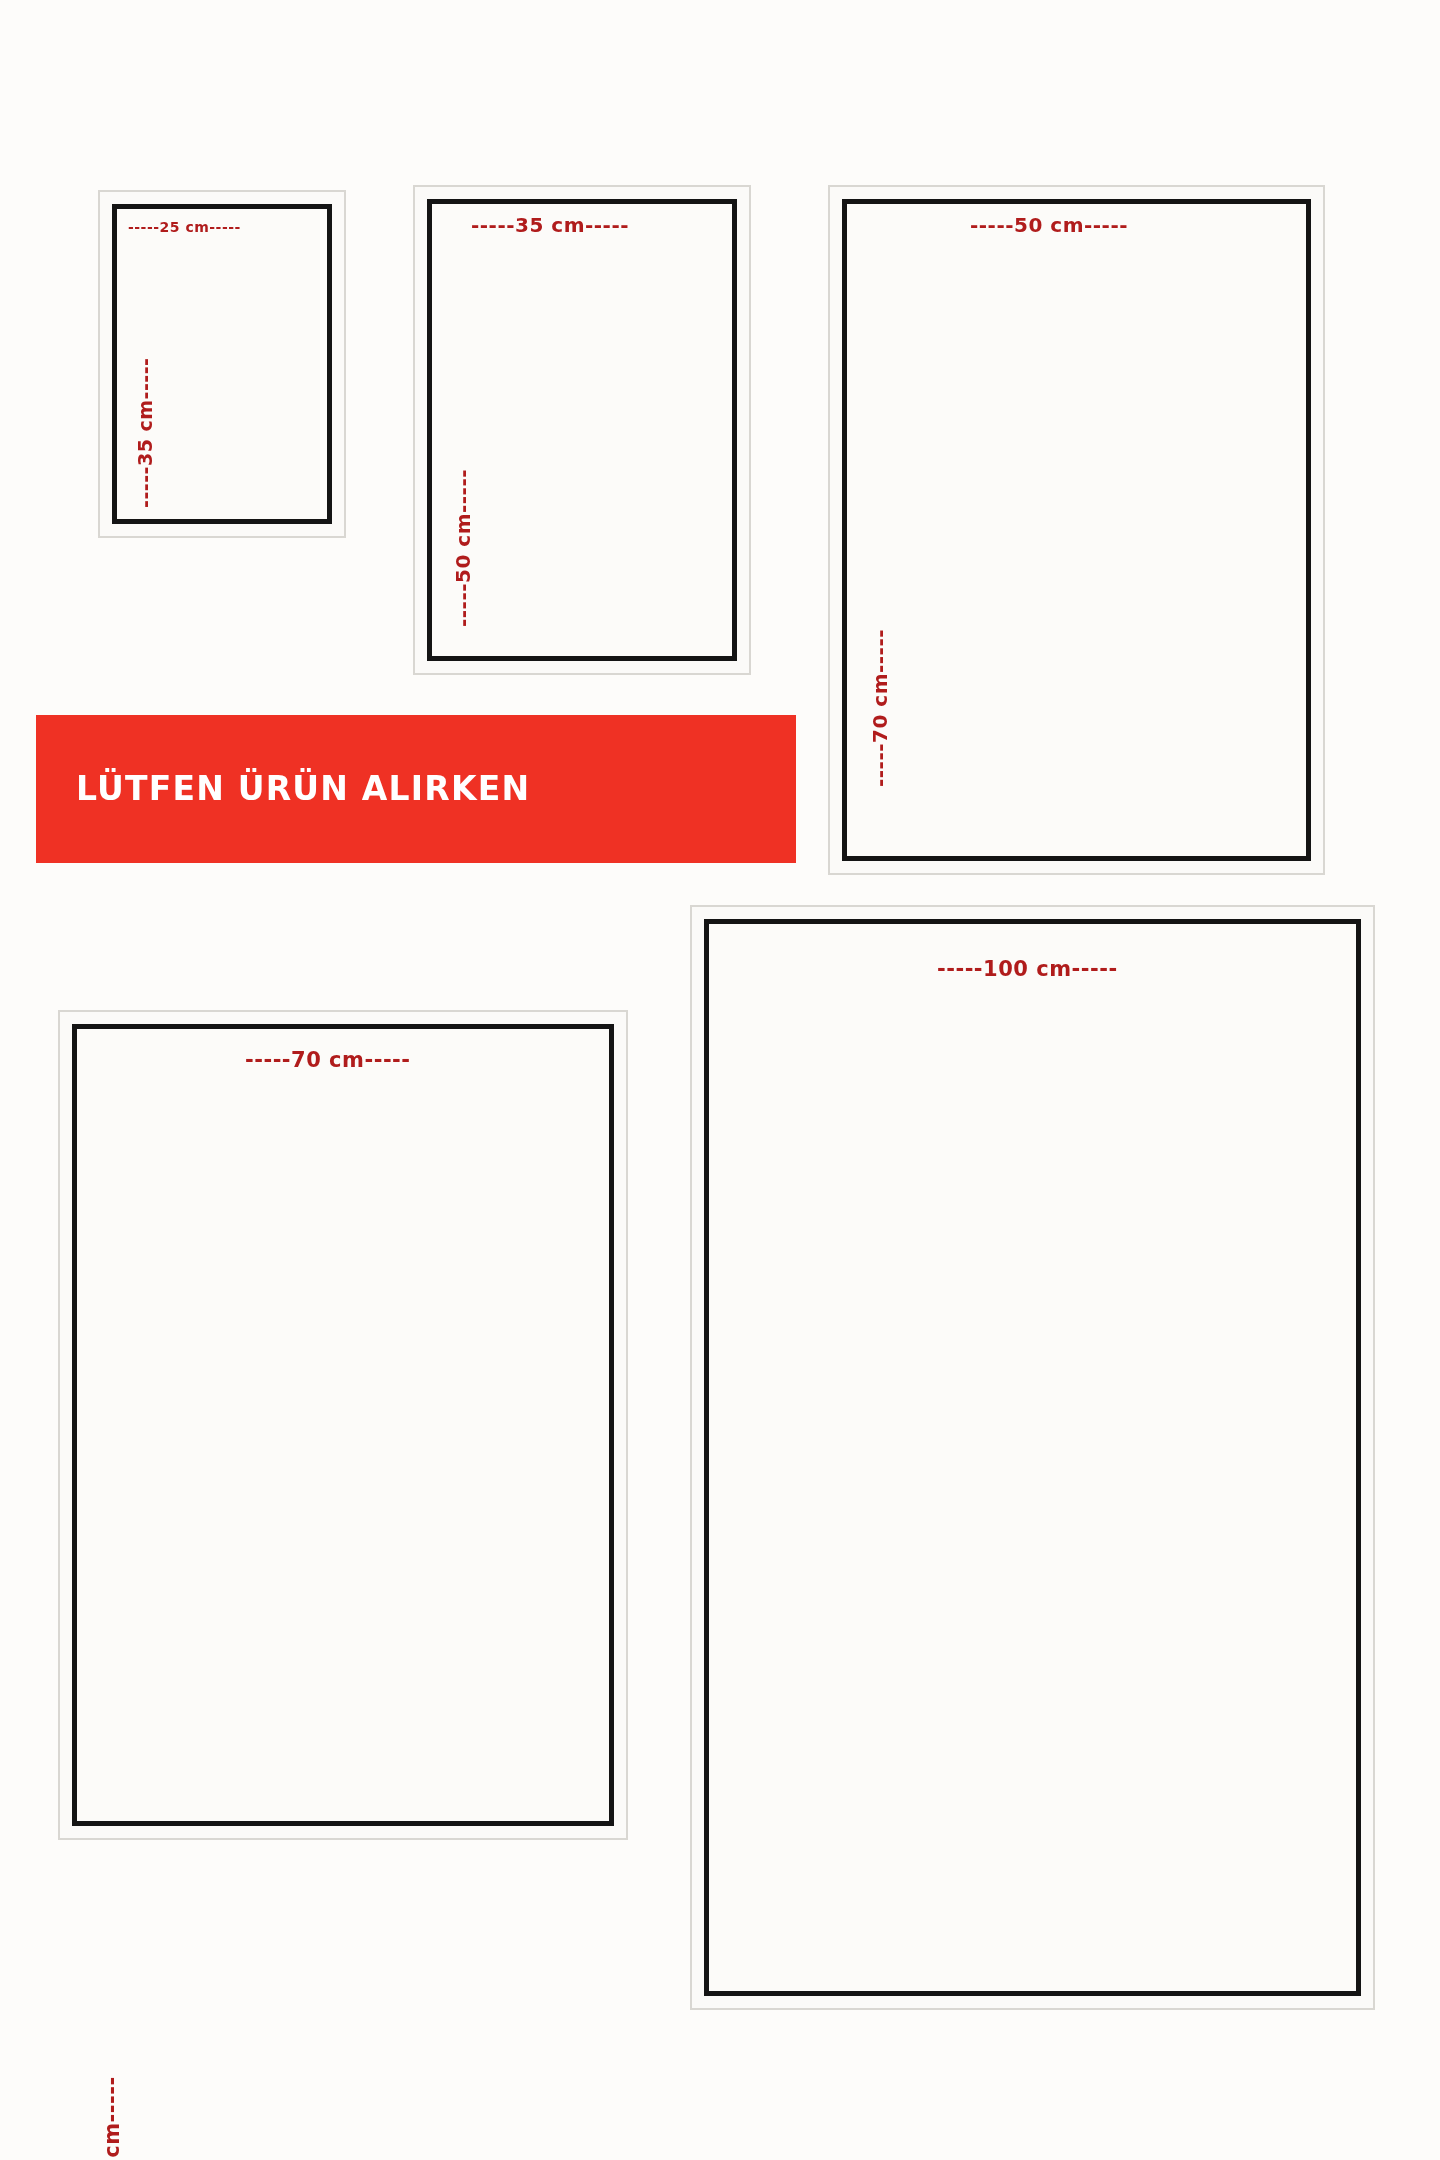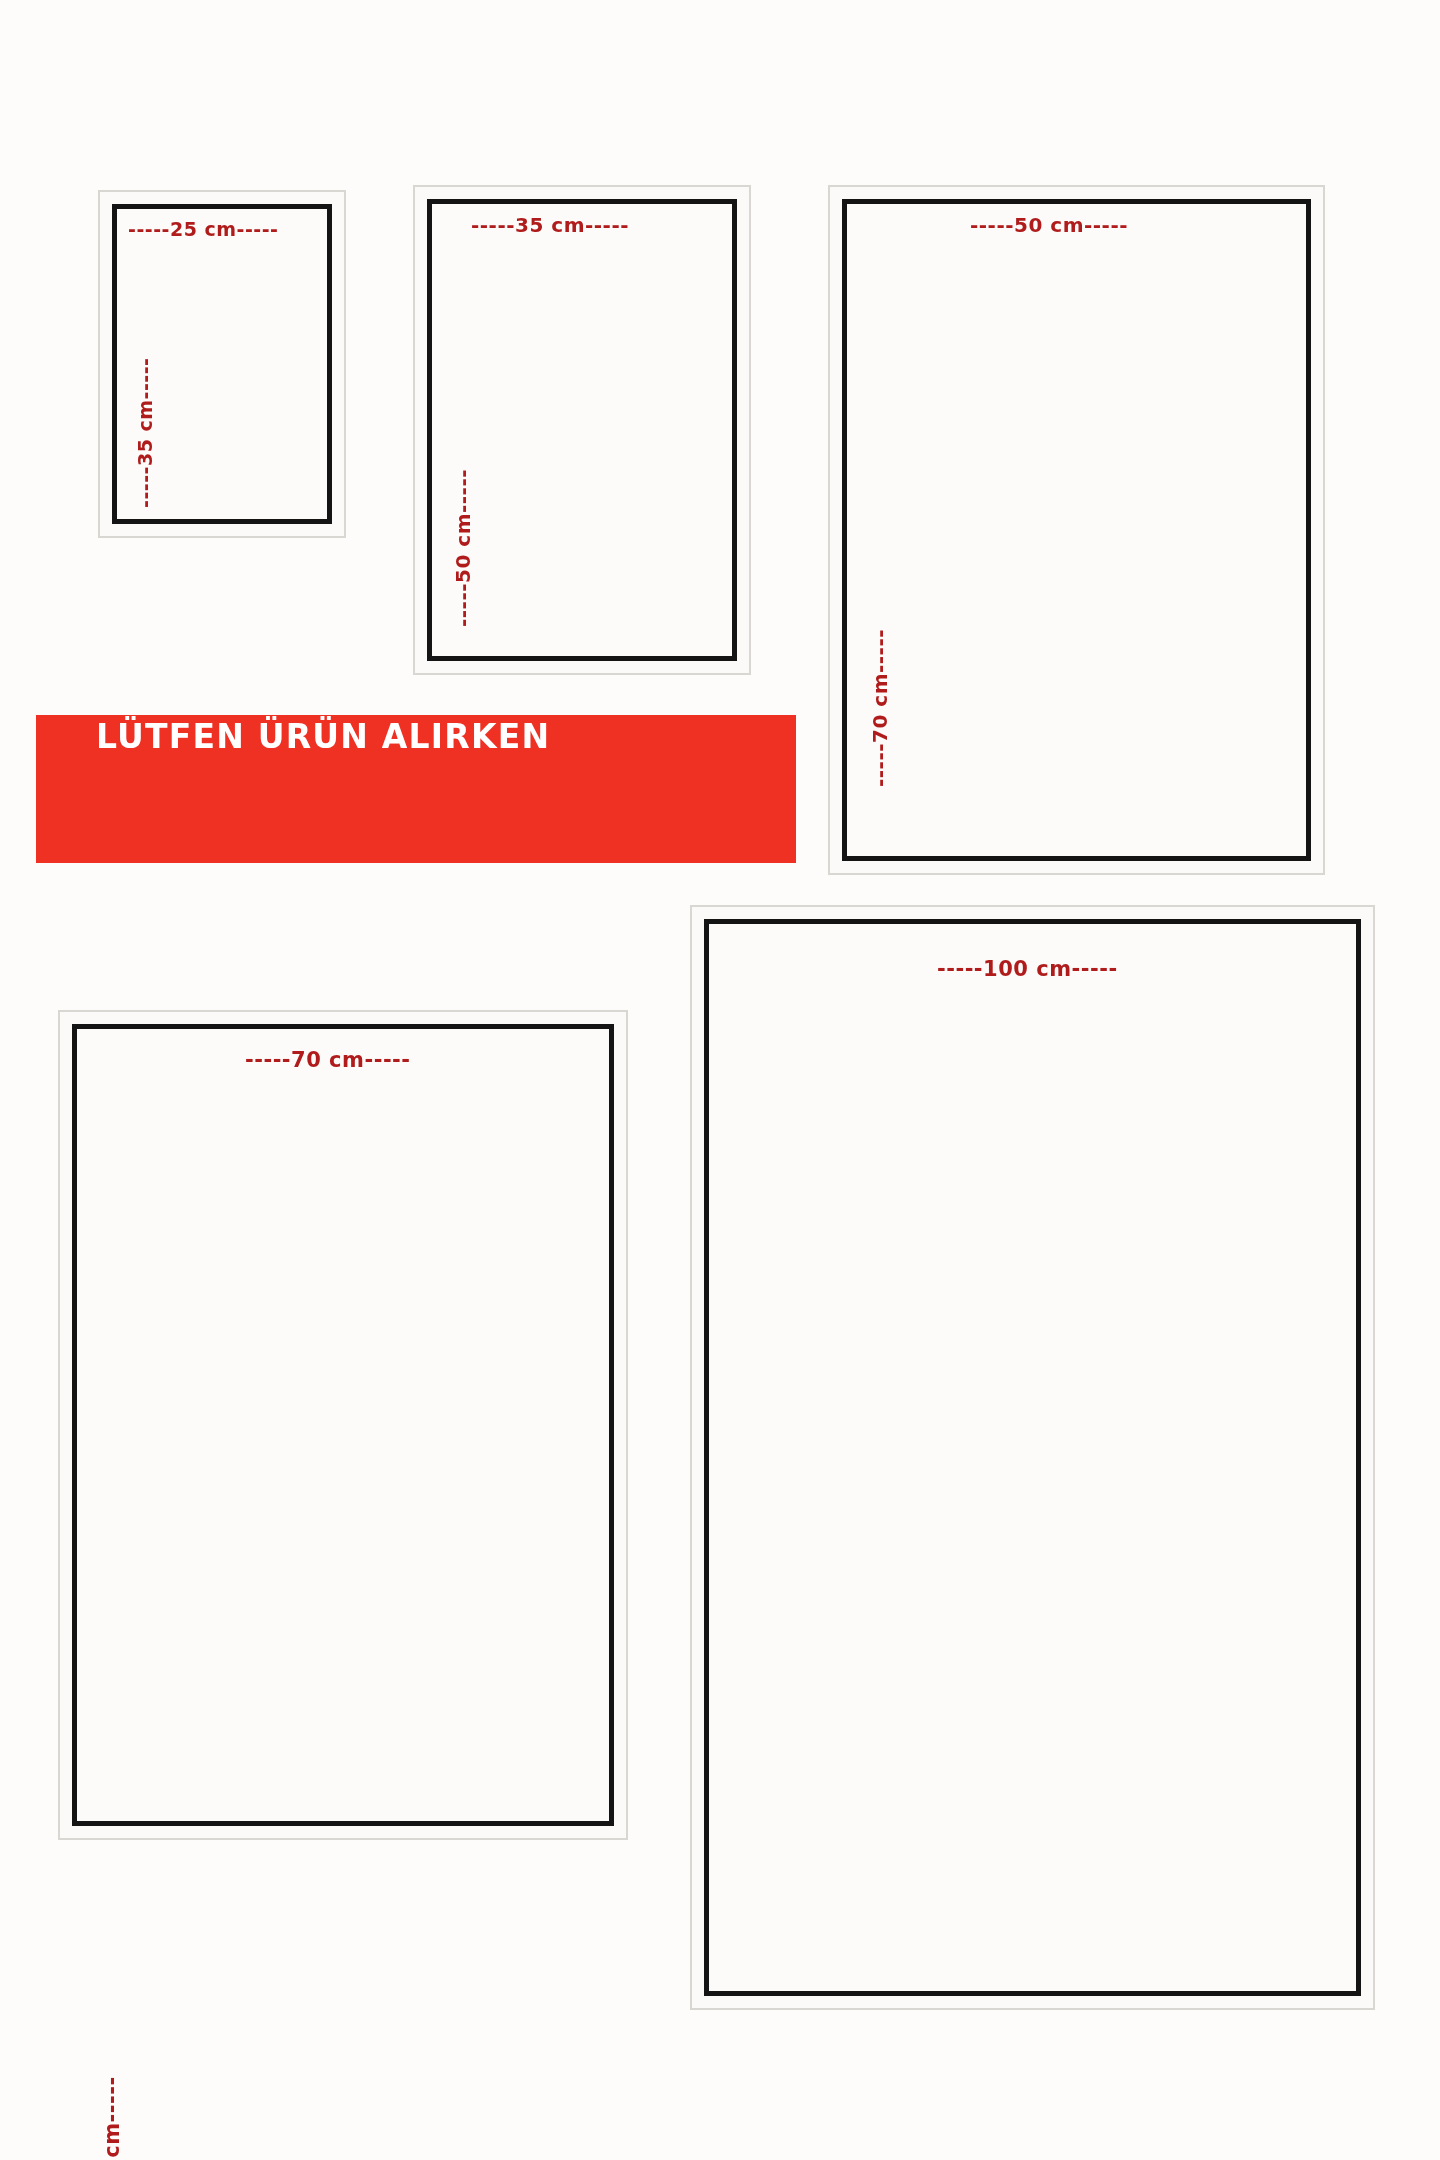--- a/index.html
+++ b/index.html
@@ -59,42 +59,42 @@
     transform-origin: left top;
     transform: rotate(-90deg);
   }
 
   
   #banner {
     position: absolute;
     background: #ef3124;
     display: flex;
     flex-direction: column;
-    justify-content: flex-start;
+    justify-content: center;
     box-sizing: border-box;
-    padding-left: 60px;
+    padding-left: 40px;
   }
   #banner .line {
     color: #ffffff;
     font-family: "DejaVu Sans", sans-serif;
     font-weight: bold;
     font-size: 33px;
     letter-spacing: 1.2px;
     line-height: 1.35;
     white-space: nowrap;
   }
 </style>
 </head>
 <body>
 
 <div id="canvas">
 
   <div class="frame" style="left:98px; top:190px; width:248px; height:348px;">
     <div class="inner"></div>
-    <div class="dim dim-h" style="left:28px; top:28px; font-size:19px;">-----25 cm-----</div>
+    <div class="dim dim-h" style="left:28px; top:28px; font-size:14px;">-----25 cm-----</div>
     <div class="dim dim-v" style="left:36px; top:316px; font-size:19px;">-----35 cm-----</div>
   </div>
 
   <div class="frame" style="left:413px; top:185px; width:338px; height:490px;">
     <div class="inner"></div>
     <div class="dim dim-h" style="left:56px; top:28px; font-size:20px;">-----35 cm-----</div>
     <div class="dim dim-v" style="left:38px; top:440px; font-size:20px;">-----50 cm-----</div>
   </div>
 
   <div class="frame" style="left:828px; top:185px; width:497px; height:690px;">

